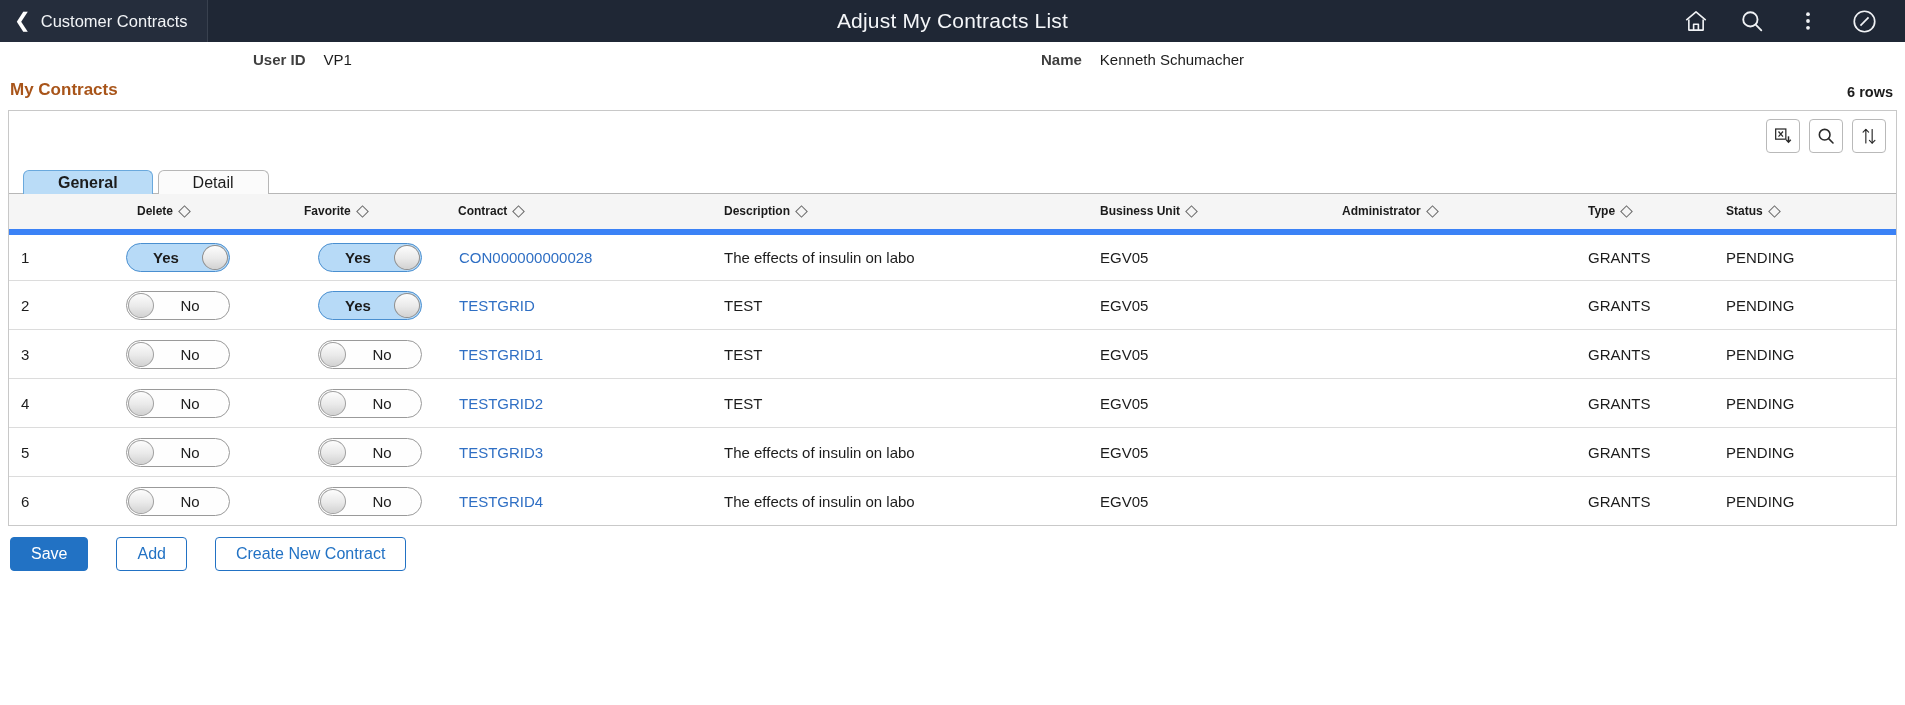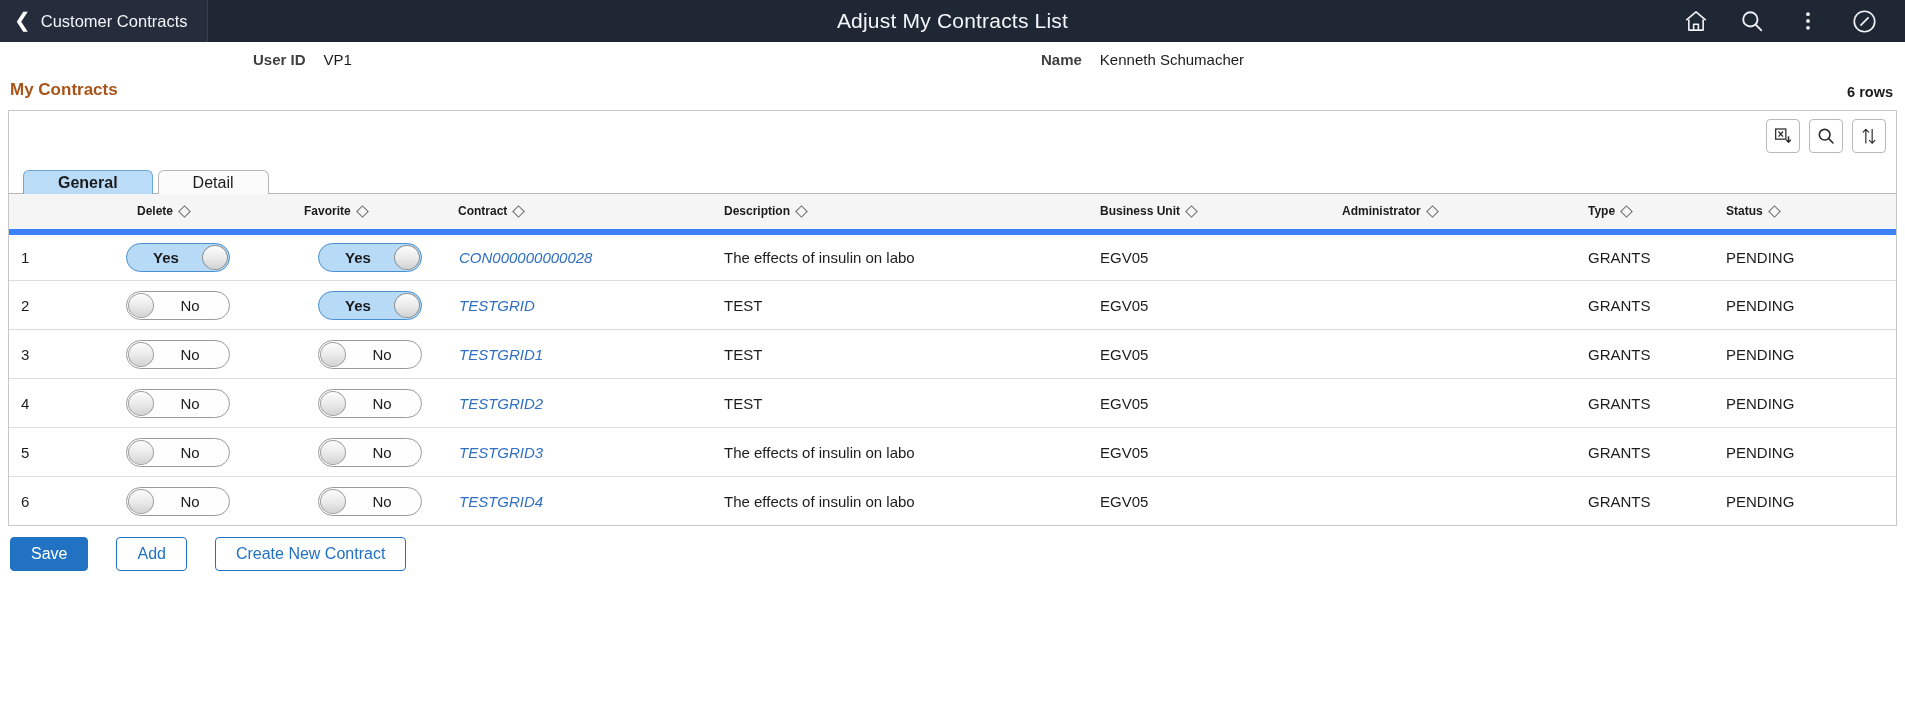--- a/index.html
+++ b/index.html
@@ -208,21 +208,21 @@
   th.c-del .th-inner   { padding-left: 85px; }
   th.c-fav .th-inner   { padding-left: 60px; }
   th.c-con .th-inner   { padding-left: 20px; }
   th.c-desc .th-inner  { padding-left: 14px; }
   th.c-bu .th-inner    { padding-left: 12px; }
   th.c-admin .th-inner { padding-left: 10px; }
   th.c-type .th-inner  { padding-left: 10px; }
   th.c-stat .th-inner  { padding-left: 10px; }
 
   td.c-del, td.c-fav { padding-left: 74px !important; }
-  td.c-con  { padding-left: 21px !important; font-style: italic; }
+  td.c-con  { padding-left: 21px !important; }
   td.c-desc { padding-left: 14px !important; }
   td.c-bu   { padding-left: 12px !important; }
   td.c-type { padding-left: 10px !important; }
   td.c-stat { padding-left: 10px !important; }
 
   .link {
     color: #2f6fc4;
     text-decoration: none;
     cursor: pointer;
     font-size: 15px;

